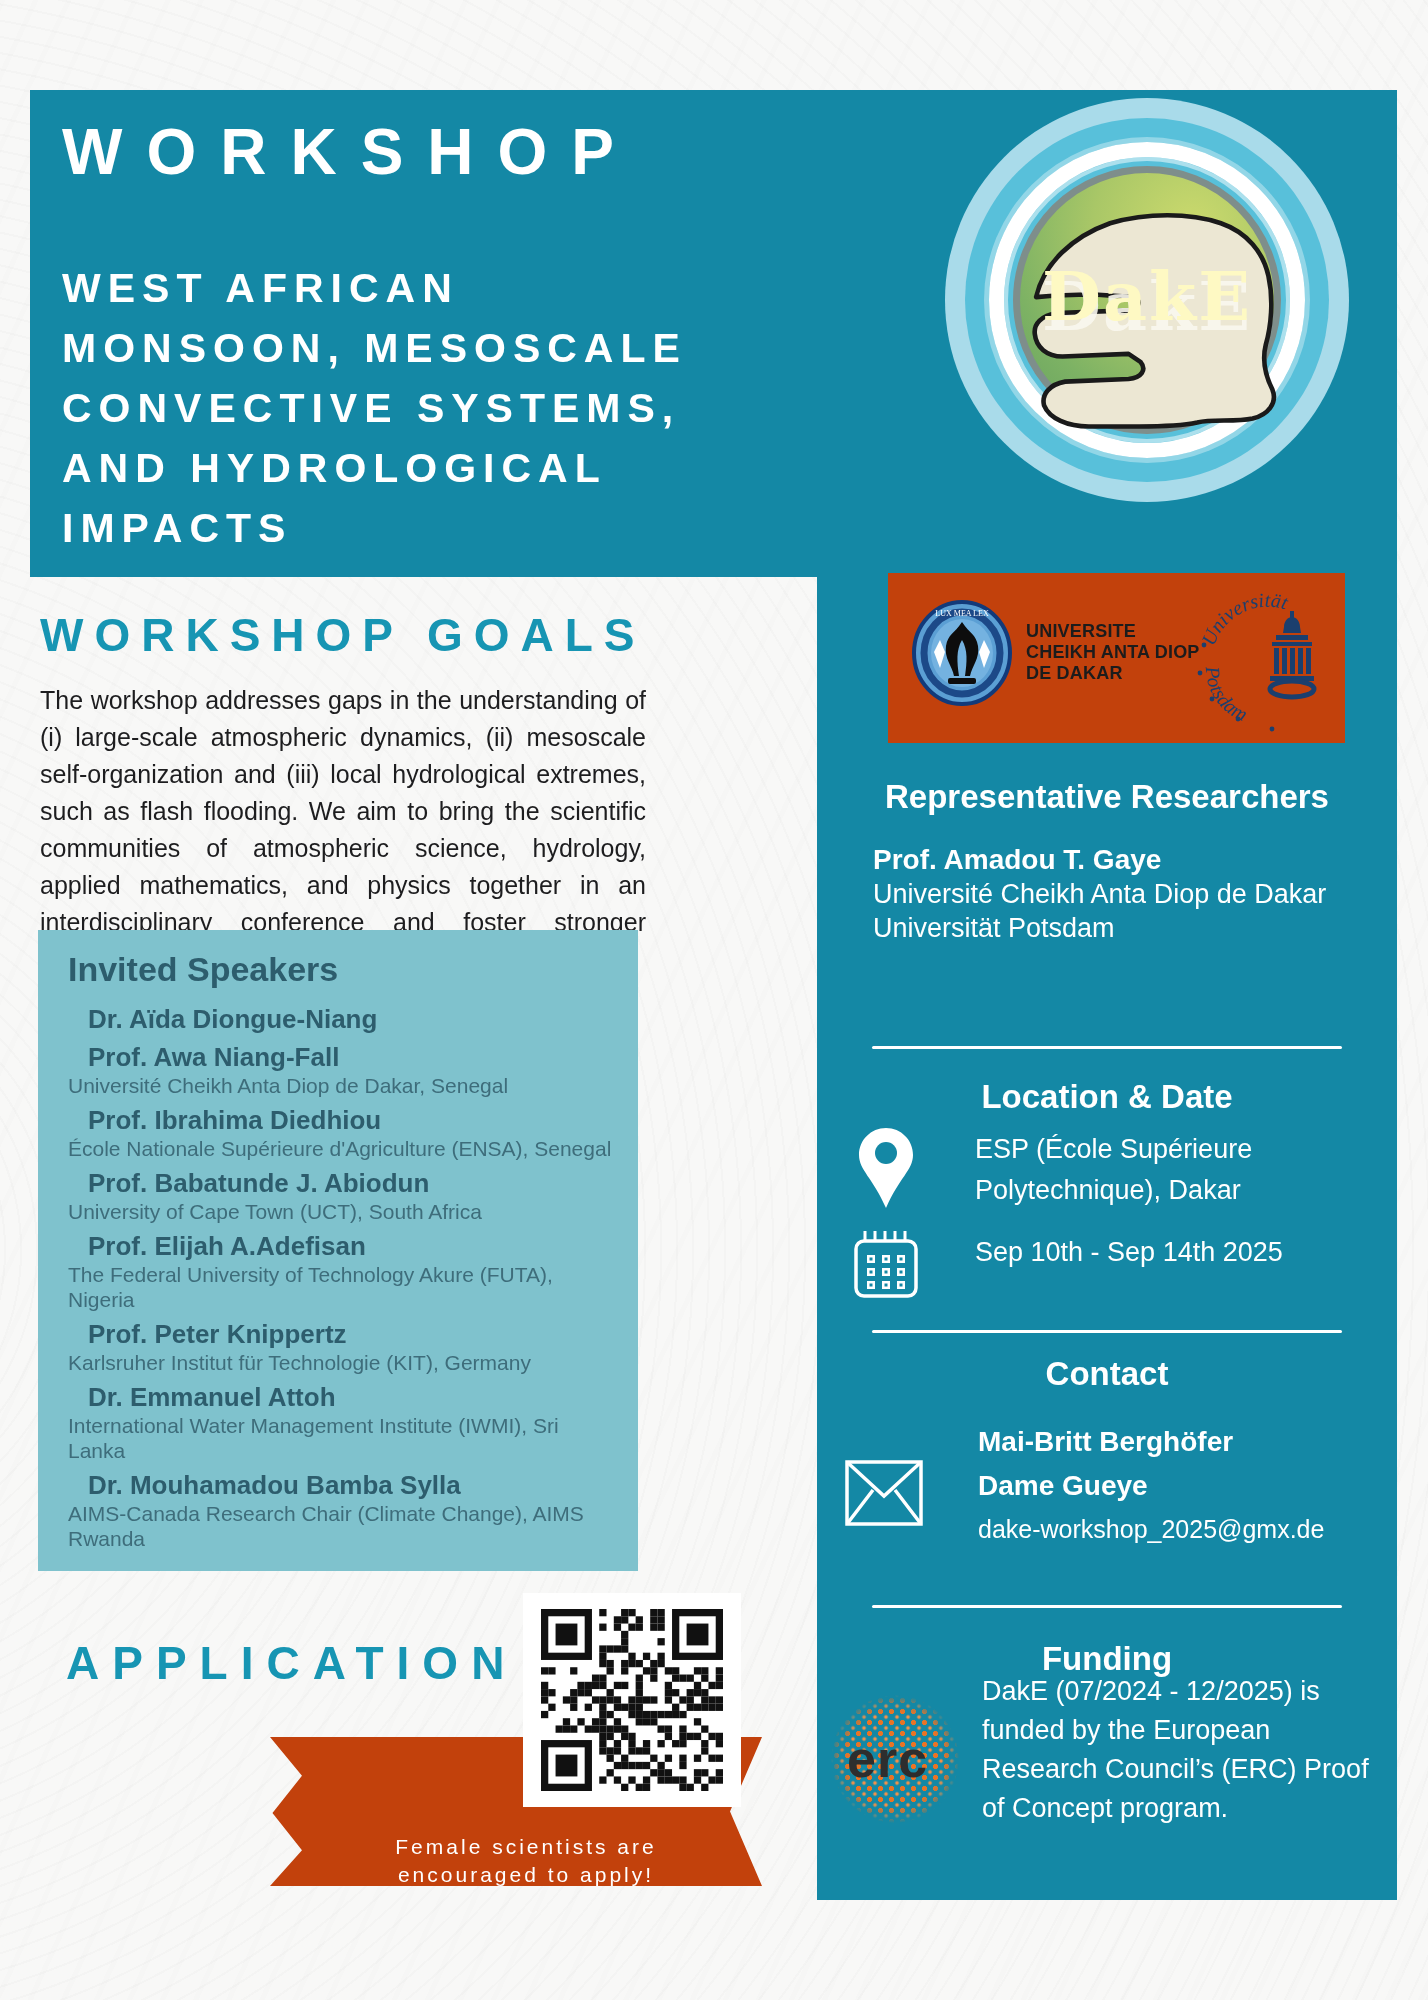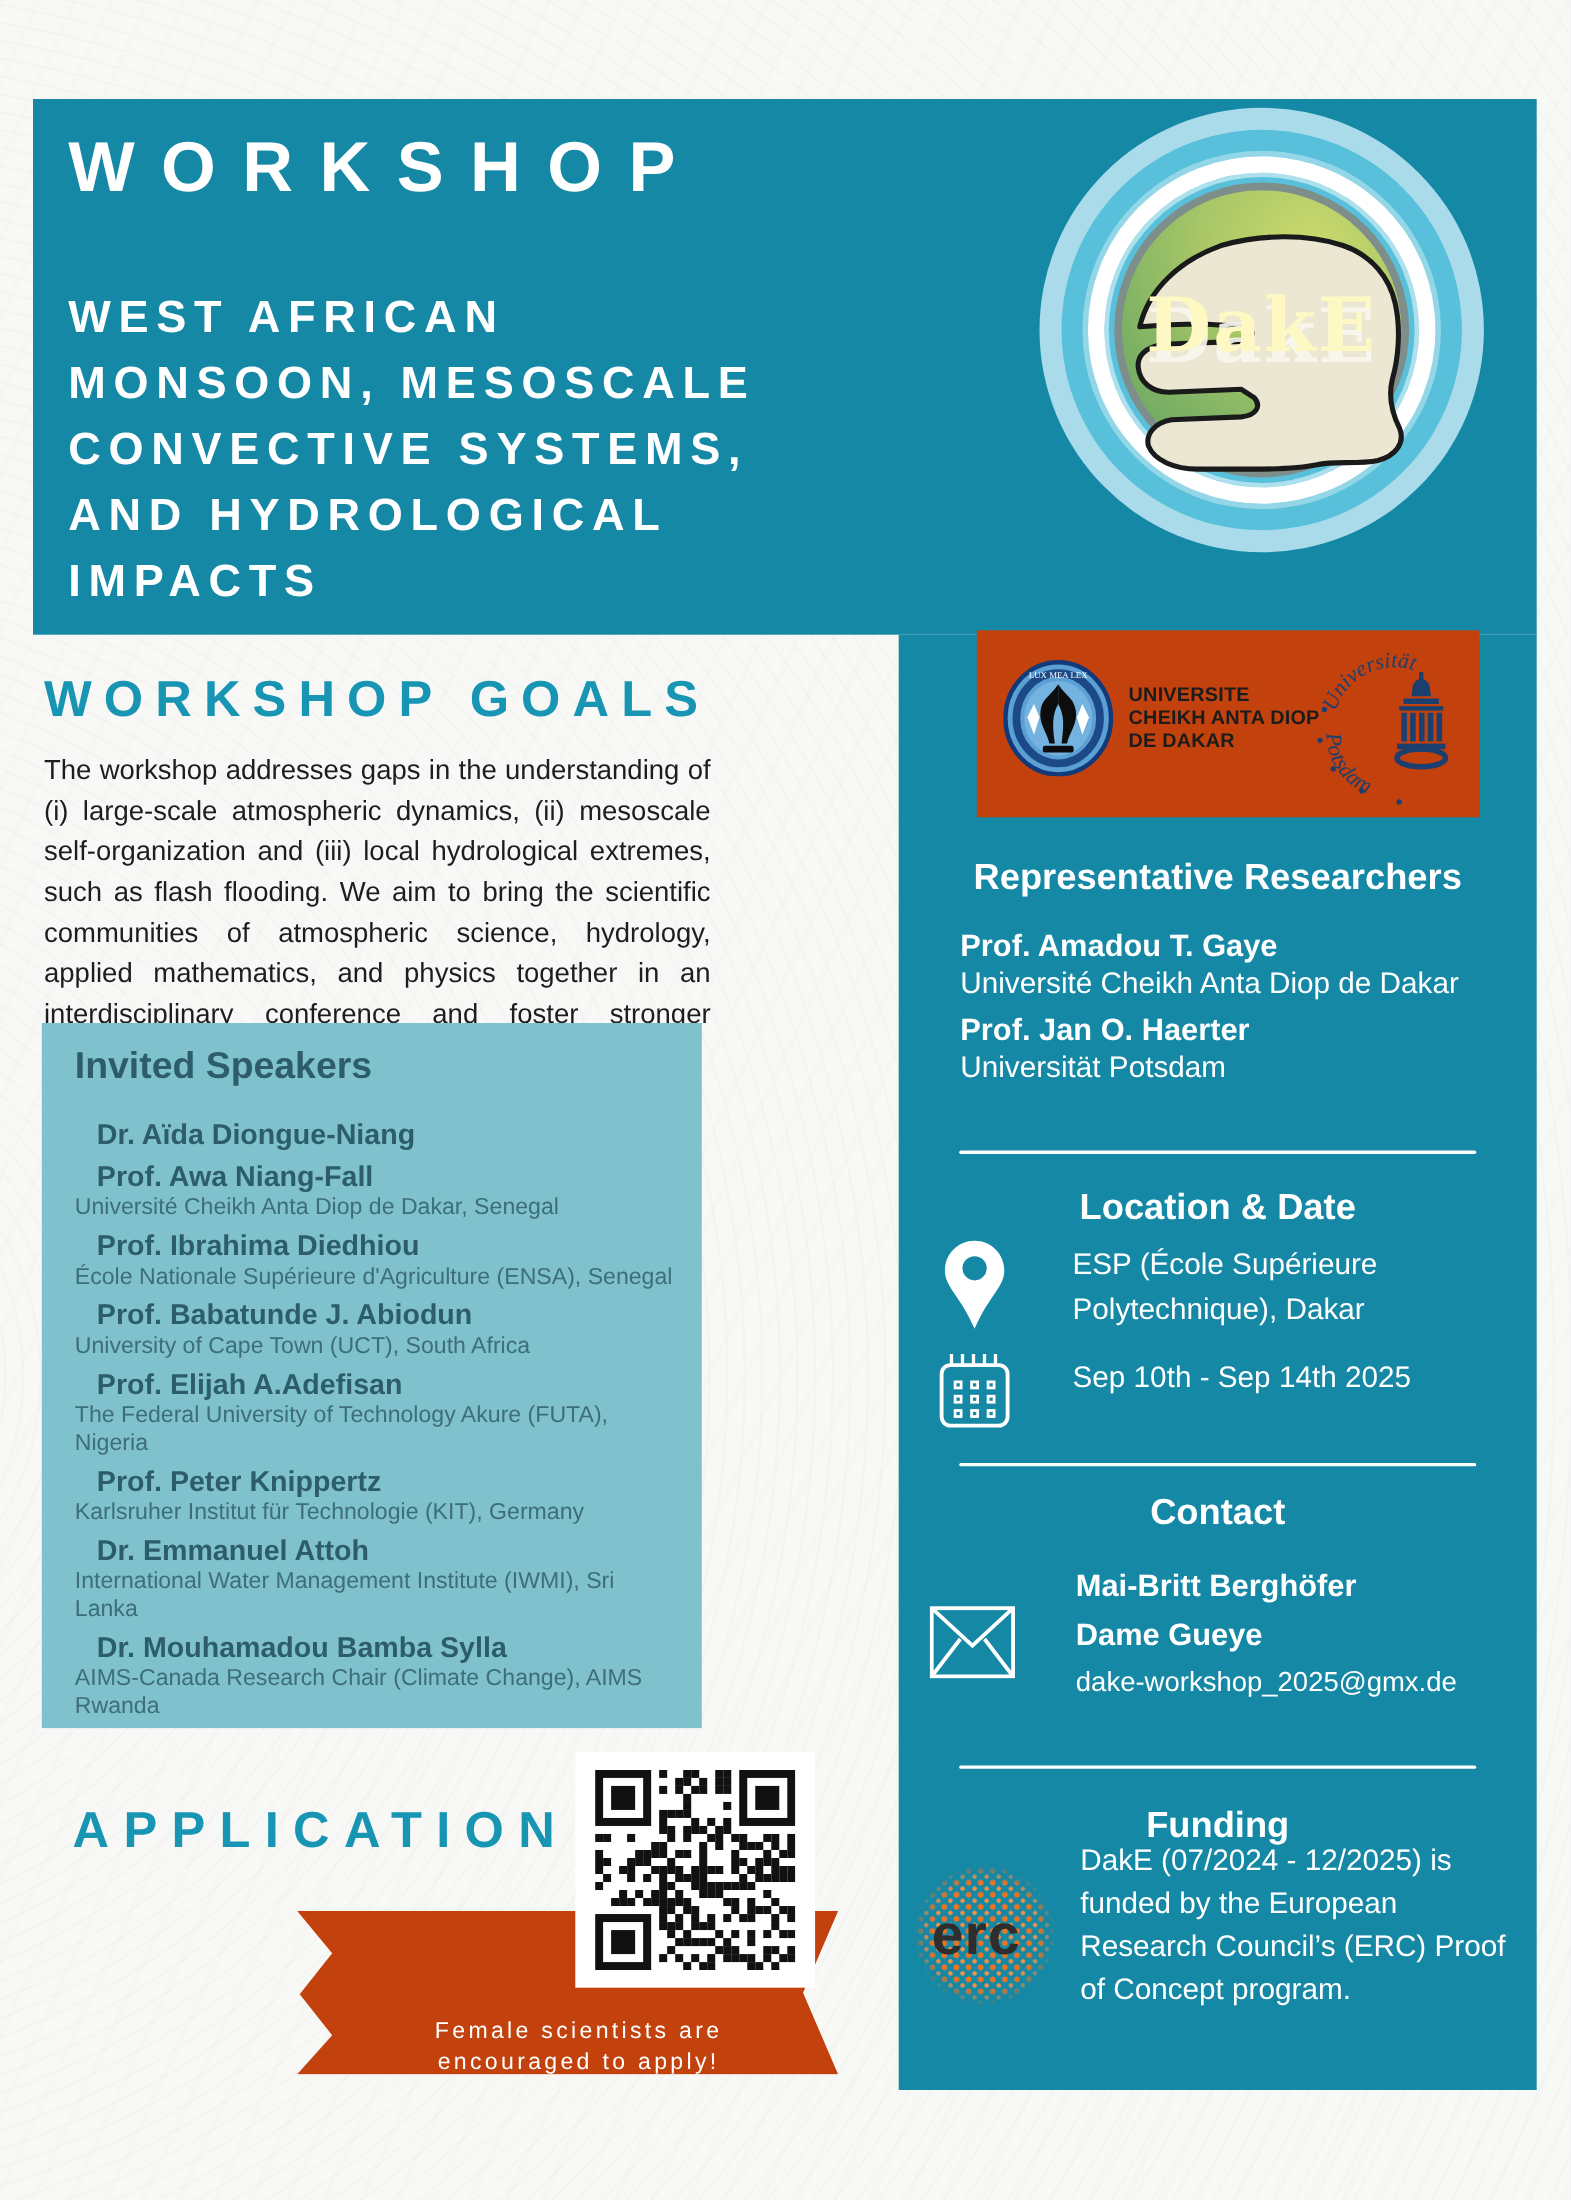--- a/index.html
+++ b/index.html
@@ -36,21 +36,21 @@
       color:#fef9c3; letter-spacing:2px; text-shadow:0 10px 0 rgba(250,247,238,.9); }
 
   
   .goals-heading { position:absolute; left:40px; top:608px; color:#1795b3;
       font-size:46px; font-weight:bold; letter-spacing:11px; }
   .goals-body { position:absolute; left:40px; top:682px; width:606px;
       font-size:25px; line-height:37px; color:#1d1d1f; text-align:justify; }
 
   .speakers-box { position:absolute; left:38px; top:930px; width:600px; height:641px;
       background:#7fc2cd; padding:20px 0 0 30px; }
-  .speakers-heading { font-size:34px; font-weight:bold; color:#2d5d6d; margin-bottom:26px; }
+  .speakers-heading { font-size:34px; font-weight:bold; color:#2d5d6d; margin-bottom:14px; }
   .speaker { margin-bottom:6px; width:545px; }
   .speaker-name { font-size:26px; font-weight:bold; color:#2d5d6d; line-height:32px;margin-left:20px; }
   .speaker-affil { font-size:21px; color:#3e6d7b; line-height:25px; }
 
   .application-heading { position:absolute; left:66px; top:1636px; color:#1795b3;
       font-size:46px; font-weight:bold; letter-spacing:13px; }
 
   .ribbon { position:absolute; left:270px; top:1737px; width:492px; height:149px;
       background:#c2410c;
       clip-path:polygon(0% 0%, 100% 0%, 93.5% 50%, 100% 100%, 0% 100%, 6.5% 76%, 0.5% 51%, 6.5% 26%); }
@@ -467,21 +467,20 @@
           <rect x="94" y="95" width="44" height="5"></rect>
           <ellipse cx="116" cy="108" rx="22" ry="8" fill="none" stroke="#1b3f6e" stroke-width="5"></ellipse>
         </g>
       </svg>
     </div>
 
     <div class="col-heading" style="top:201px">Representative Researchers</div>
     <div class="researchers">
       <div class="res-name">Prof. Amadou T. Gaye</div>
       <div class="res-affil">Université Cheikh Anta Diop de Dakar</div>
-      <div class="res-name">Prof. Jan O. Haerter</div>
       <div class="res-affil">Universität Potsdam</div>
     </div>
 
     <div class="divider" style="top:469px"></div>
     <div class="col-heading" style="top:501px">Location &amp; Date</div>
 
     <svg class="icon-abs" style="left:40px; top:549px" width="58" height="84" viewBox="0 0 58 84">
       <path d="M 29 2 C 14 2 2 14 2 29 C 2 44 16 52 29 82 C 42 52 56 44 56 29 C 56 14 44 2 29 2 Z" fill="#ffffff"></path>
       <circle cx="29" cy="27" r="11" fill="#1488a5"></circle>
     </svg>

